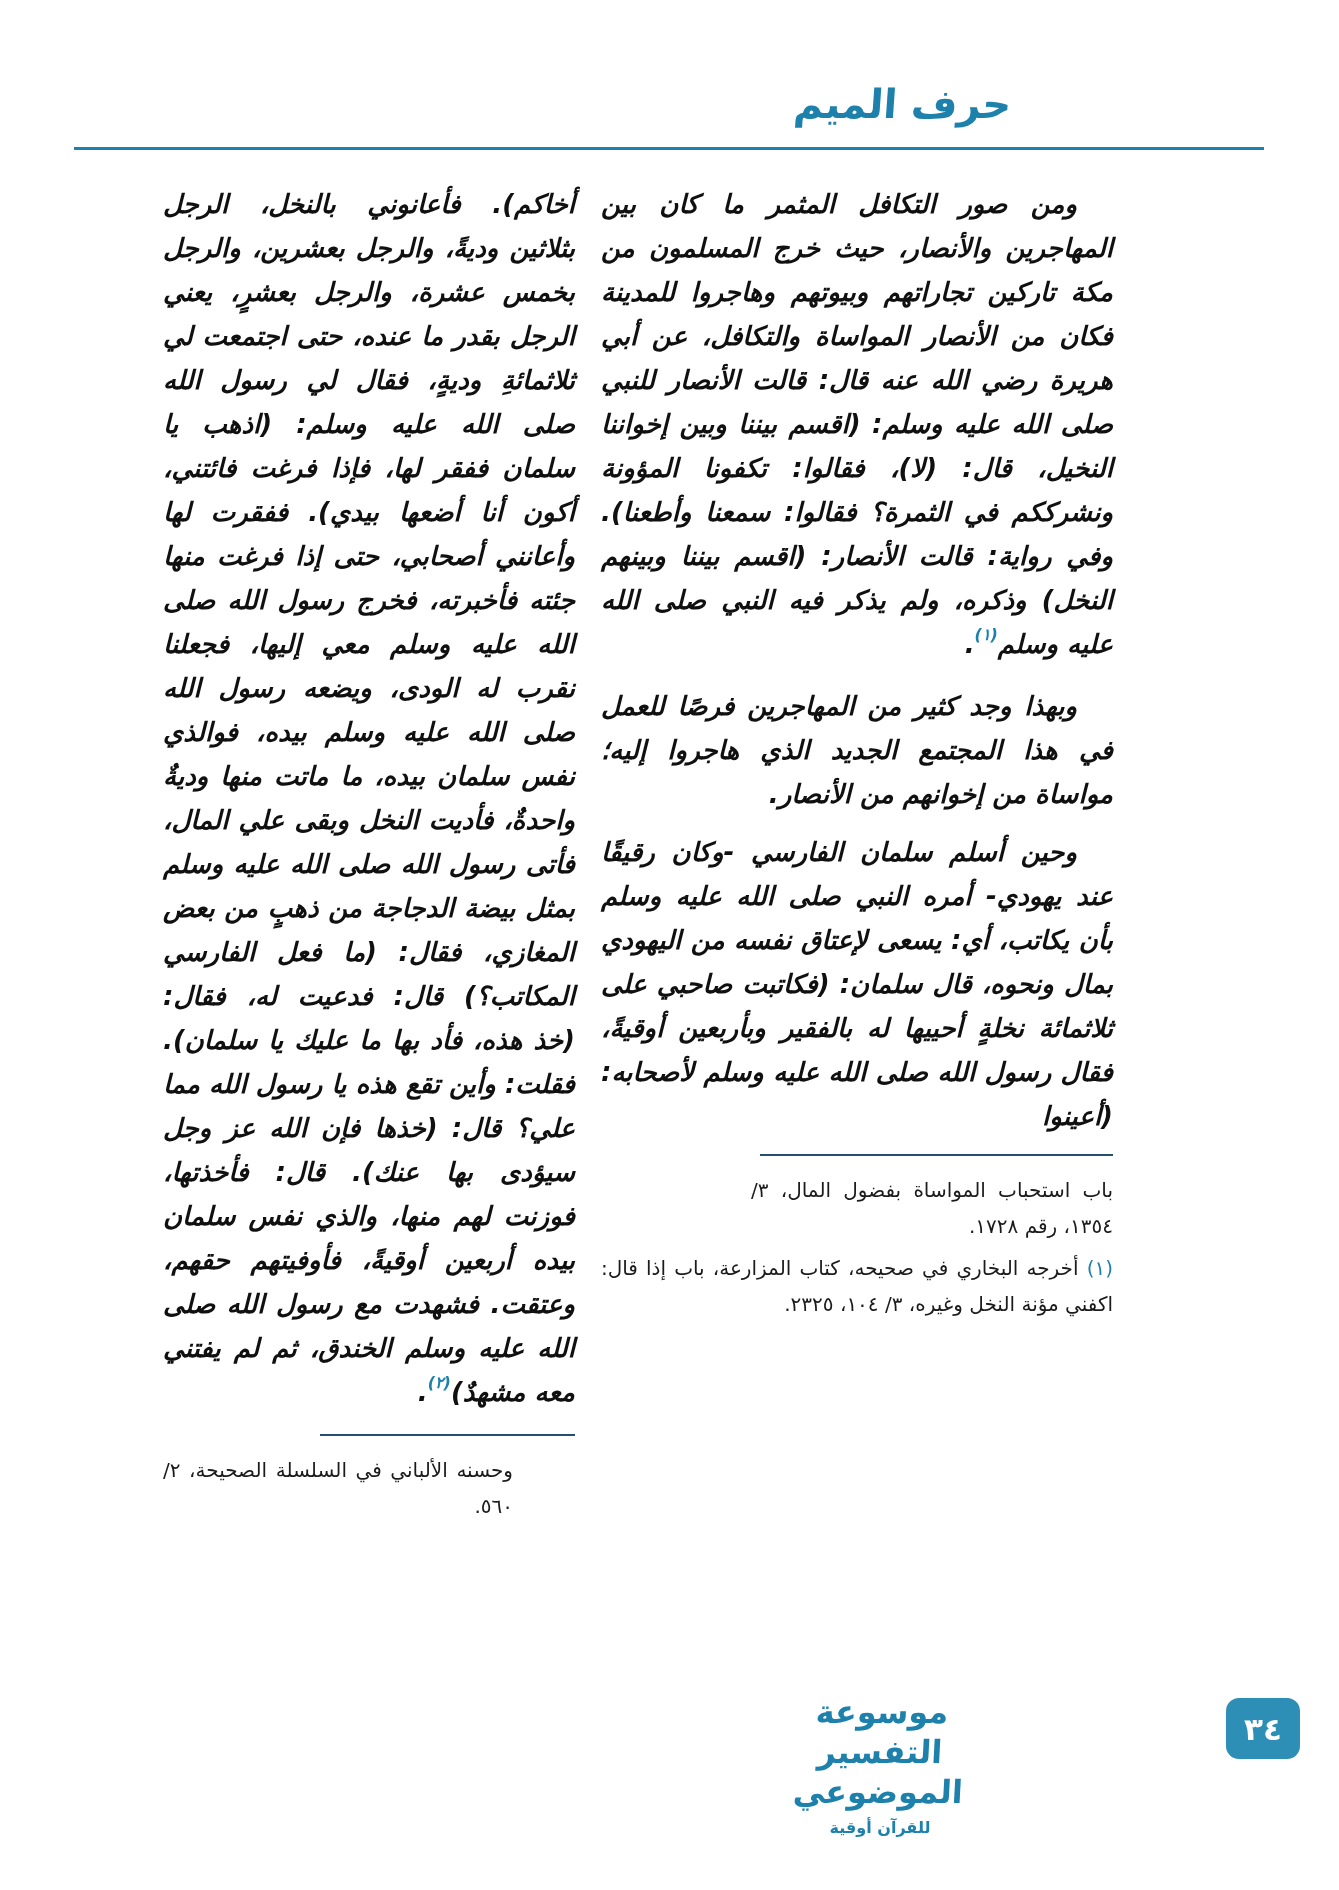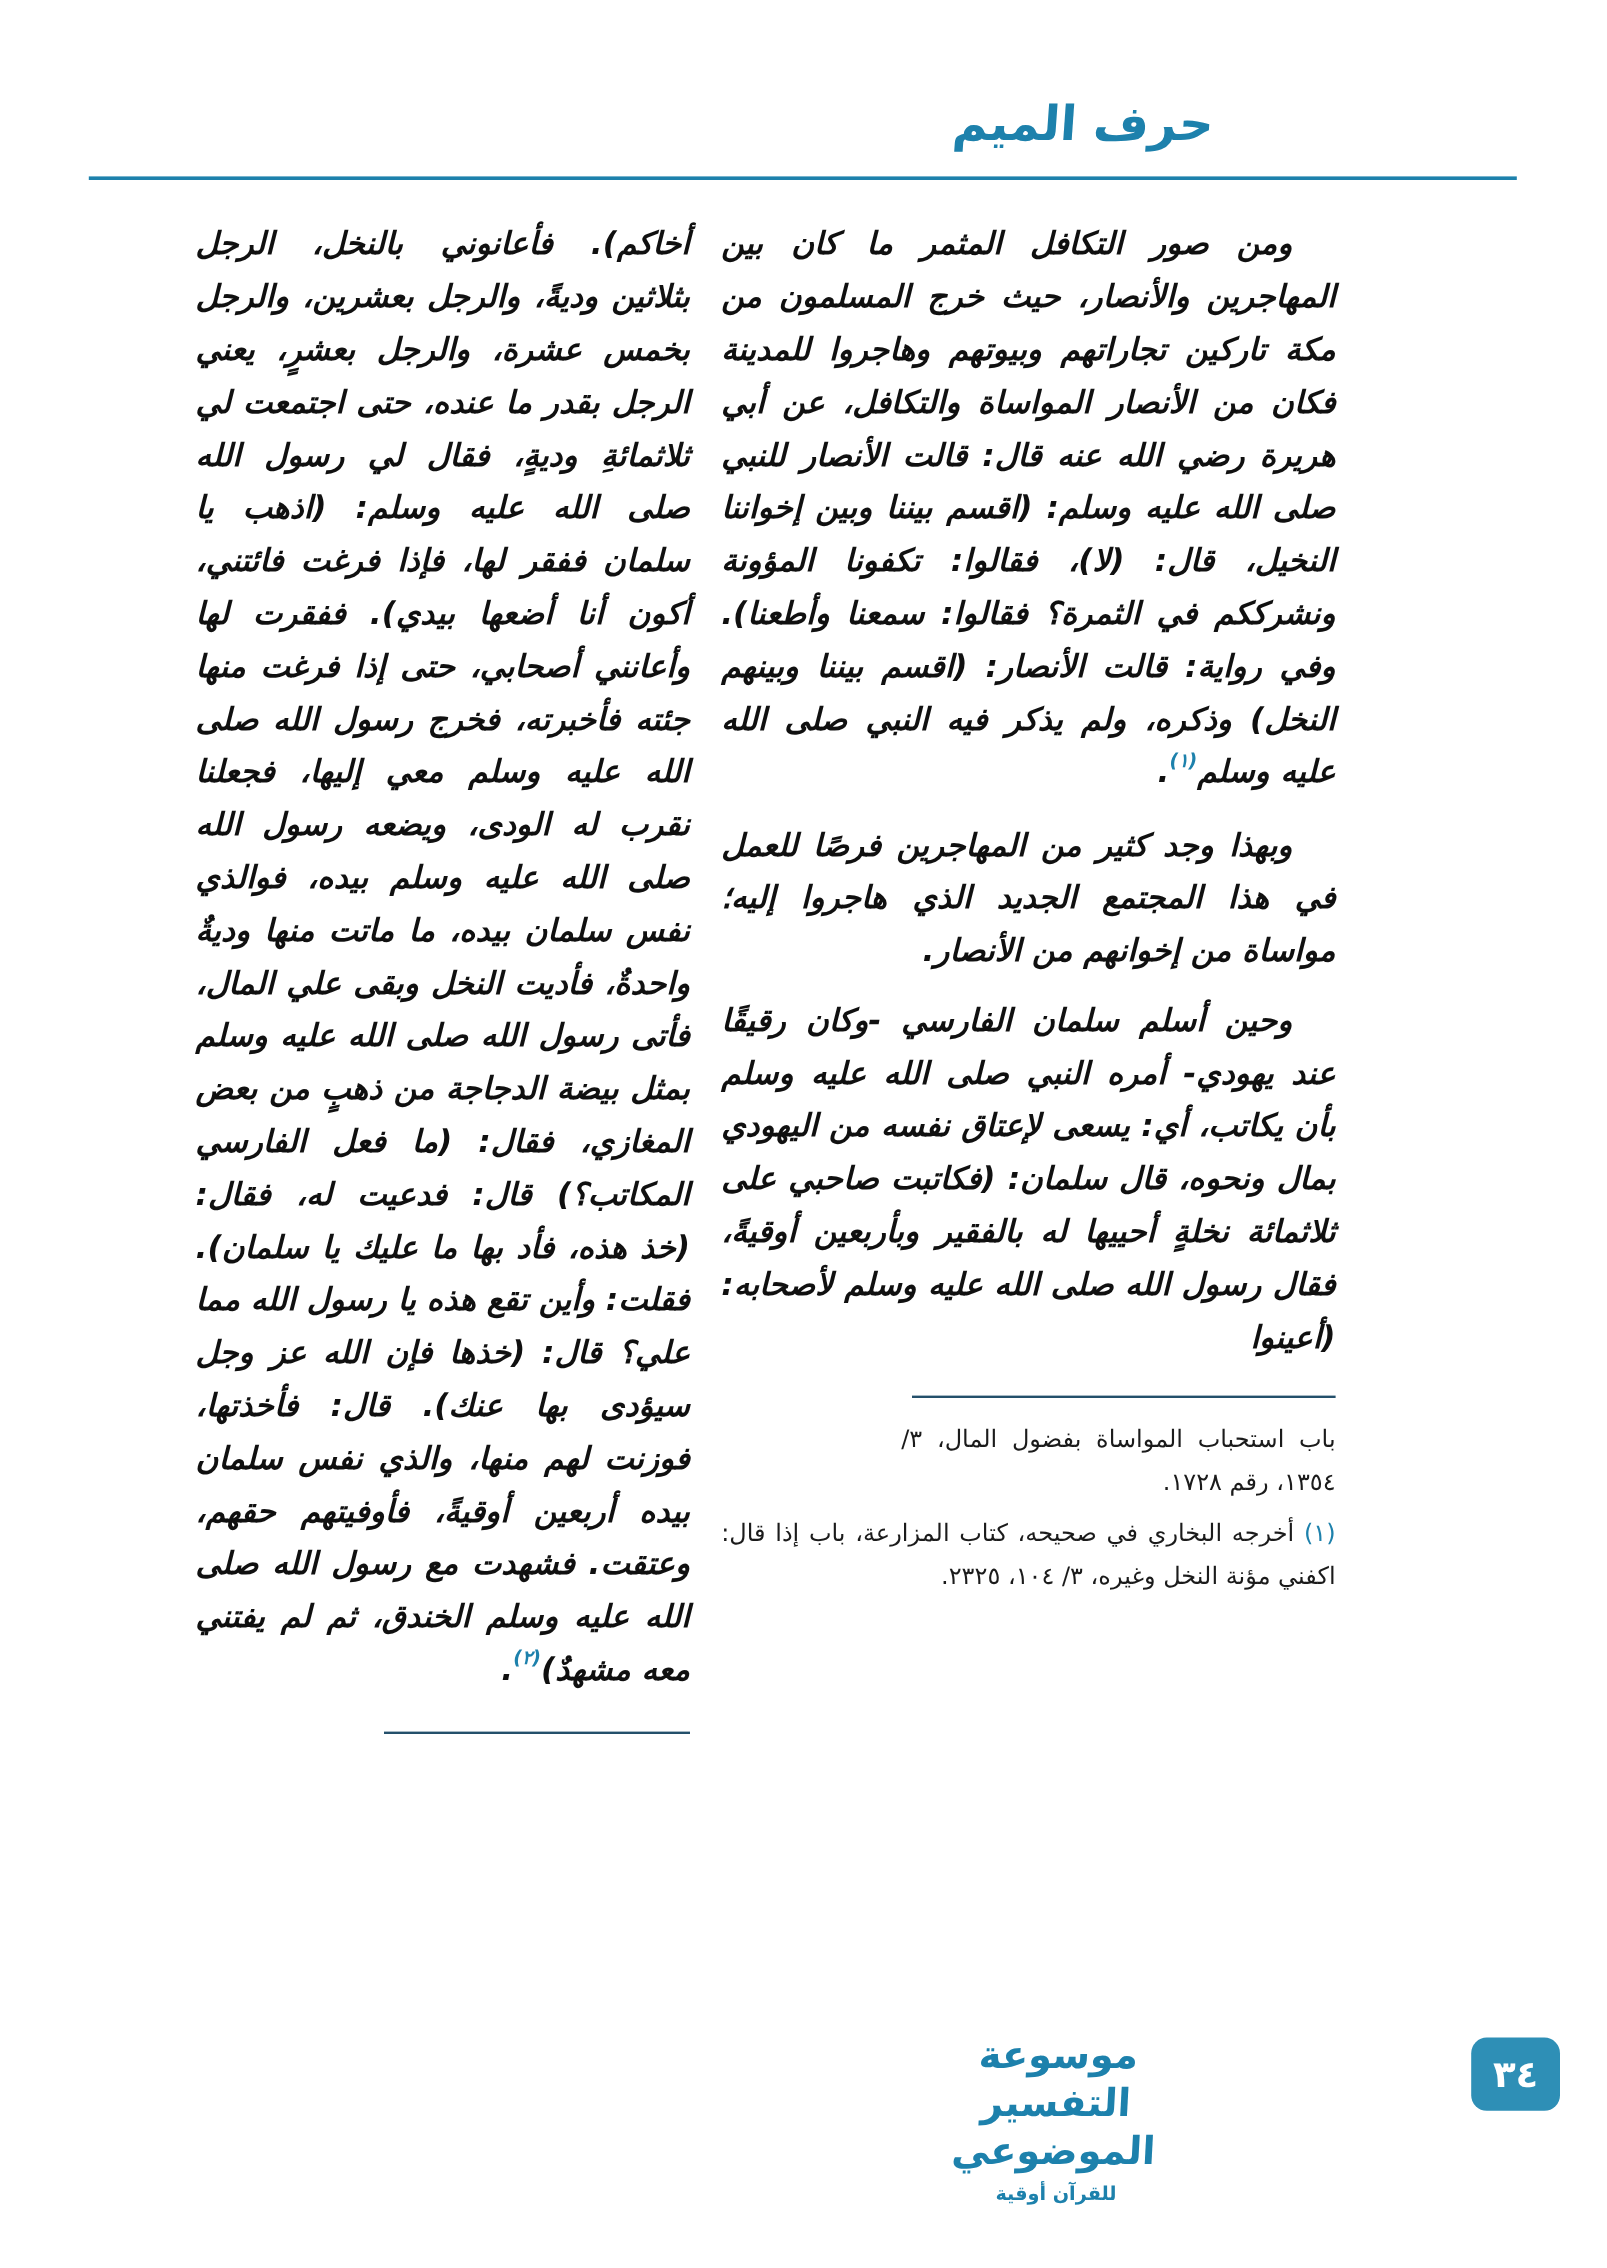--- a/index.html
+++ b/index.html
@@ -38,21 +38,21 @@
     color: #101010; text-align: justify; font-style: italic;
   }
   .indent { text-indent: 36px; }
 
   .ref {
     color: #1d81ac; font-size: 16px; font-weight: bold;
     position: relative; top: -13px;
   }
 
   
-  .fn-area { margin-top: 26px; }
+  .fn-area { margin-top: 16px; }
   .fn-rule { height: 2px; background: #24506b; margin: 0 0 16px; }
   .col-right .fn-rule { width: 69%; }
   .col-left  .fn-rule { width: 62%; }
   .fn {
     margin: 0 0 6px;
     font-size: 20px; line-height: 36px; font-weight: normal;
     color: #1b1b1b; text-align: justify;
   }
   .fn-marker { color: #1d81ac; }
   .fn-cont   { padding-left: 150px; }
@@ -96,20 +96,21 @@
         <p class="fn fn-cont">باب استحباب المواساة بفضول المال، ٣/ ١٣٥٤، رقم ١٧٢٨.</p>
         <p class="fn"><span class="fn-marker">(١)</span> <span>أخرجه البخاري في صحيحه، كتاب المزارعة، باب إذا قال: اكفني مؤنة النخل وغيره، ٣/ ١٠٤، ٢٣٢٥.</span></p>
       </div>
     </section>
 
     <section class="col col-left">
       <p class="para"><span>أخاكم). فأعانوني بالنخل، الرجل بثلاثين وديةً، والرجل بعشرين، والرجل بخمس عشرة، والرجل بعشرٍ، يعني الرجل بقدر ما عنده، حتى اجتمعت لي ثلاثمائةِ وديةٍ، فقال لي رسول الله صلى الله عليه وسلم: (اذهب يا سلمان ففقر لها، فإذا فرغت فائتني، أكون أنا أضعها بيدي). ففقرت لها وأعانني أصحابي، حتى إذا فرغت منها جئته فأخبرته، فخرج رسول الله صلى الله عليه وسلم معي إليها، فجعلنا نقرب له الودى، ويضعه رسول الله صلى الله عليه وسلم بيده، فوالذي نفس سلمان بيده، ما ماتت منها وديةٌ واحدةٌ، فأديت النخل وبقى علي المال، فأتى رسول الله صلى الله عليه وسلم بمثل بيضة الدجاجة من ذهبٍ من بعض المغازي، فقال: (ما فعل الفارسي المكاتب؟) قال: فدعيت له، فقال: (خذ هذه، فأد بها ما عليك يا سلمان). فقلت: وأين تقع هذه يا رسول الله مما علي؟ قال: (خذها فإن الله عز وجل سيؤدى بها عنك). قال: فأخذتها، فوزنت لهم منها، والذي نفس سلمان بيده أربعين أوقيةً، فأوفيتهم حقهم، وعتقت. فشهدت مع رسول الله صلى الله عليه وسلم الخندق، ثم لم يفتني معه مشهدٌ)</span><span class="ref">(٢)</span><span>.</span></p>
 
       <div class="fn-area">
         <div class="fn-rule"></div>
+        <p class="fn fn-indent">وحسنه الألباني في السلسلة الصحيحة، ٢/ ٥٦٠.</p>
       </div>
     </section>
 
   </main>
 
   <div class="logo">
     <div class="logo-main">موسوعة التفسير الموضوعي</div>
     <div class="logo-sub">للقرآن أوقية</div>
   </div>
 

